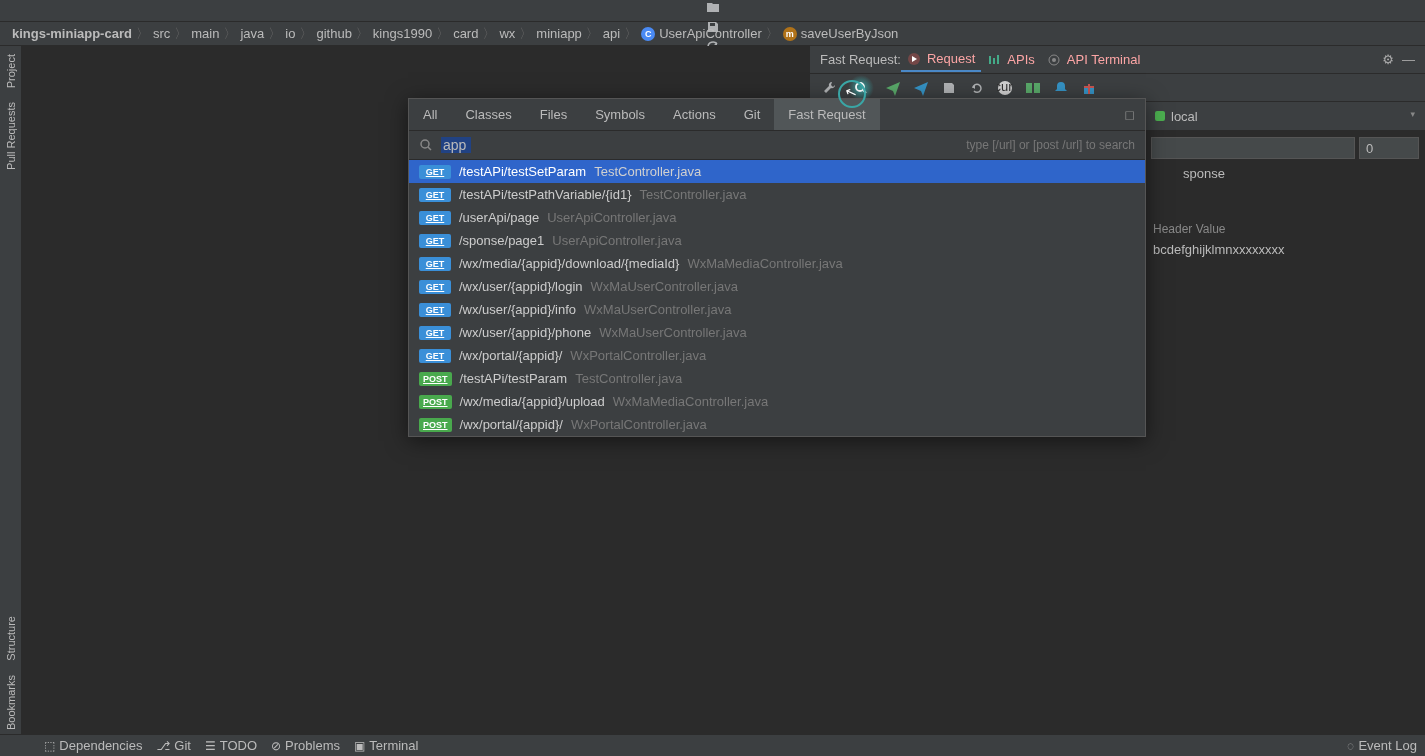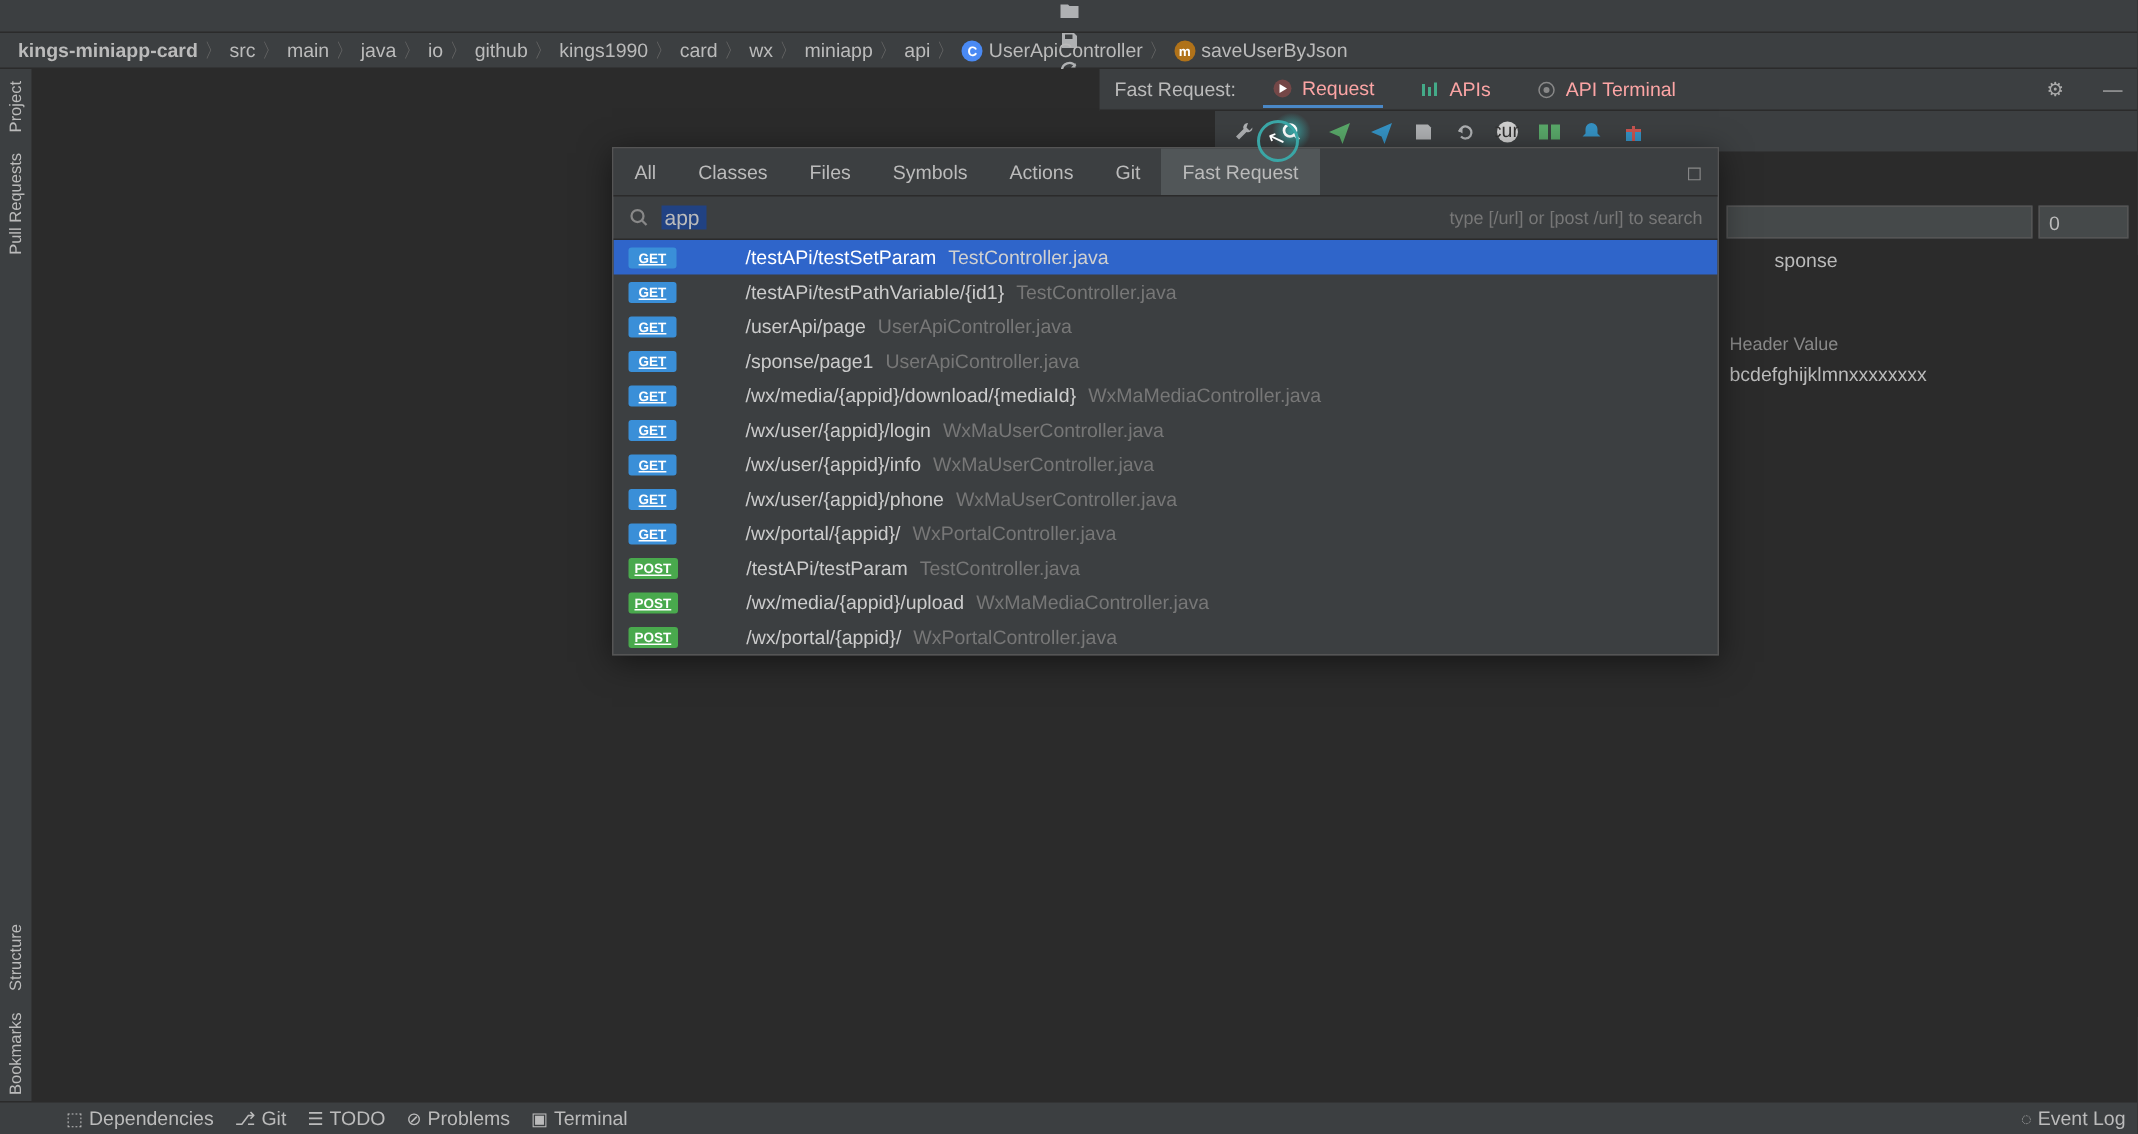--- a/index.html
+++ b/index.html
@@ -22,21 +22,21 @@
 .cicon.c { background:#4a8af4;} .cicon.m { background:#b07219;}
 
 
 .left-gutter { position:absolute; left:0; top:46px; bottom:22px; width:22px; background:#3c3f41; border-right:1px solid #2b2b2b; display:flex; flex-direction:column; align-items:center; gap:6px; padding-top:4px;}
 .gutter-label { writing-mode:vertical-rl; transform:rotate(180deg); color:#bbb; font-size:11px; padding:4px 0; cursor:pointer; display:flex; align-items:center; gap:4px;}
 
 
 .editor-area { position:absolute; left:22px; top:46px; right:0; bottom:22px; background:#2b2b2b; }
 
 
-.fr-header { position:absolute; top:0; right:0; height:28px; display:flex; align-items:center; gap:18px; padding:0 10px; background:#3c3f41; width:692px; border-bottom:1px solid #2b2b2b;}
+.fr-header { position:absolute; top:0; right:0; height:28px; display:flex; align-items:center; padding:0 10px; background:#3c3f41; width:615px; border-bottom:1px solid #2b2b2b;}
 .fr-label { color:#bbb; }
 .fr-tab { display:flex; align-items:center; gap:6px; color:#fca5a5; cursor:pointer; padding:4px 6px;text-align:center;}
 .fr-tab.active { border-bottom:2px solid #4a88c7; }
 .fr-header .spacer{flex:1;}
 .gear { color:#aaa; cursor:pointer; margin-left:8px;}
 
 
 .fr-toolbar { position:absolute; top:28px; right:0; width:615px; height:28px; background:#3c3f41; display:flex; align-items:center; gap:10px; padding:0 10px; border-bottom:1px solid #2b2b2b;}
 .fr-ticon { width:18px; height:18px; cursor:pointer; display:flex; align-items:center; justify-content:center;}
 .fr-ticon.highlight { background:radial-gradient(circle,#3aa6a6 0%,transparent 70%); border-radius:50%; width:26px; height:26px;}
@@ -72,21 +72,21 @@
 .se-search { display:flex; align-items:center; padding:6px 10px; gap:8px; border-bottom:1px solid #2b2b2b;}
 .se-search input { flex:1; background:transparent; border:none; outline:none; color:#bbb; font-size:14px;}
 .se-search input::selection { background:#214283; }
 .se-hint { color:#777; font-size:12px;}
 .se-results { max-height:320px; overflow:auto;}
 .se-row { display:flex; align-items:center; gap:8px; padding:4px 10px; cursor:pointer;}
 .se-row.sel { background:#2f65ca; color:#fff;}
 .method-badge { font-size:9px; font-weight:bold; padding:2px 4px; border-radius:2px; color:#fff; min-width:32px; text-align:center;text-decoration:underline;}
 .method-badge.GET { background:#3a8fd8;}
 .method-badge.POST { background:#49a94d;}
-.se-path { color:#ccc;margin-left:38px;} .se-row.sel .se-path{color:#fff;}
+.se-path { color:#ccc;} .se-row.sel .se-path{color:#fff;}
 .se-file { color:#777;} .se-row.sel .se-file{color:#d0d0d0;}
 
 
 .status-bar { position:absolute; left:0; right:0; bottom:0; height:22px; background:#3c3f41; border-top:1px solid #2b2b2b; display:flex; align-items:center; padding:0 8px; gap:14px;}
 .status-item { display:flex; align-items:center; gap:4px; color:#bbb; font-size:12px; cursor:pointer;}
 .status-bar .spacer{flex:1;}
 
 svg { display:block; }
 </style>
 </head>
@@ -332,20 +332,24 @@
       </span>
     <span class="fr-ticon">
         <svg width="14" height="14">
           <rect x="2" y="5" width="10" height="8" fill="#3592c4"></rect>
           <rect x="2" y="5" width="10" height="2" fill="#c75450"></rect>
           <rect x="6" y="3" width="2" height="10" fill="#c75450"></rect>
         </svg>
       </span>
   </div>
 
+  <div class="env-row">
+    <span class="env-dot"></span>
+    <div class="env-select">local</div>
+  </div>
 
   <div class="url-row">
     <input class="url-input" style="">
     <input class="num-input" value="0" style="">
   </div>
 
   <div class="resp-label">sponse</div>
 
   <div class="hv-section">
     <div class="hv-label">Header Value</div>

